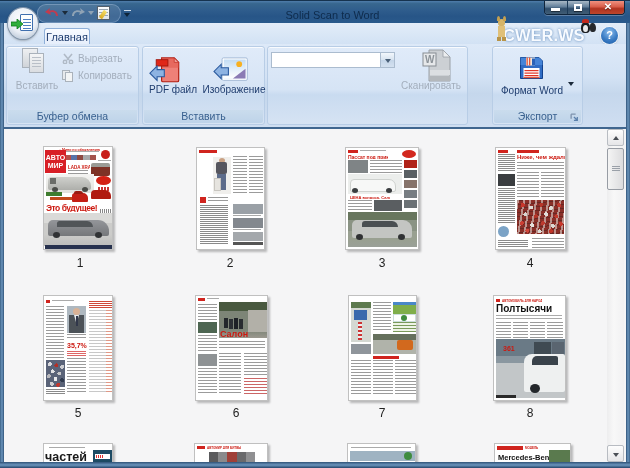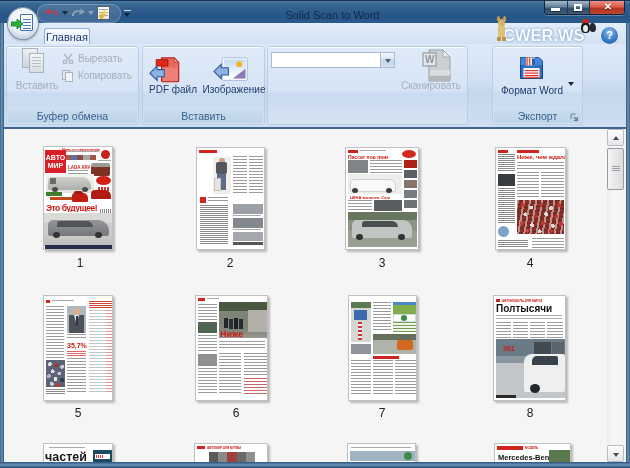--- a/index.html
+++ b/index.html
@@ -425,21 +425,21 @@
         <div class="p" style="left:2px;top:26px;width:19px;height:11px;background:#4e6652;"></div>
         <div class="p tx" style="left:2px;top:39px;width:19px;height:17px;"></div>
         <div class="p" style="left:2px;top:58px;width:19px;height:12px;background:#8e9294;"></div>
         <div class="p tx" style="left:2px;top:72px;width:19px;height:26px;"></div>
         <div class="p" style="left:23px;top:6px;width:48px;height:36px;background:linear-gradient(#49593f 0 24%,#7d8577 24% 78%,#9b988f 100%);"></div>
         <div class="p" style="left:52px;top:14px;width:19px;height:22px;background:#b2b0a8;"></div>
         <div class="p" style="left:28px;top:22px;width:4px;height:10px;background:#23272b;"></div>
         <div class="p" style="left:33px;top:23px;width:4px;height:10px;background:#2c3034;"></div>
         <div class="p" style="left:38px;top:22px;width:4px;height:11px;background:#1e2226;"></div>
         <div class="p" style="left:43px;top:23px;width:4px;height:10px;background:#282c30;"></div>
-        <div class="p rtxt" style="left:24px;top:33px;width:34px;height:9px;font-size:9px;">Ниже</div>
+        <div class="p rtxt" style="left:24px;top:33px;width:34px;height:9px;font-size:9px;">Салон</div>
         <div class="p tx" style="left:23px;top:45px;width:46px;height:9px;"></div>
         <div class="p tx" style="left:23px;top:57px;width:22px;height:41px;"></div>
         <div class="p tx" style="left:48px;top:57px;width:23px;height:24px;"></div>
         <div class="p" style="left:48px;top:82px;width:23px;height:16px;background:repeating-linear-gradient(#c66 0 1px,transparent 1px 3px);"></div>
       </div>
       <div class="pnum" style="left:212px; top:277px;">6</div>
 
       <div class="page" style="left:344px; top:166px; width:69px; height:106px;">
         <div class="p" style="left:2px;top:6px;width:20px;height:40px;background:linear-gradient(#5d7a4e 0 16%,#d4d8d2 16% 100%);"></div>
         <div class="p" style="left:5px;top:14px;width:13px;height:10px;background:#3a6aad;"></div>

